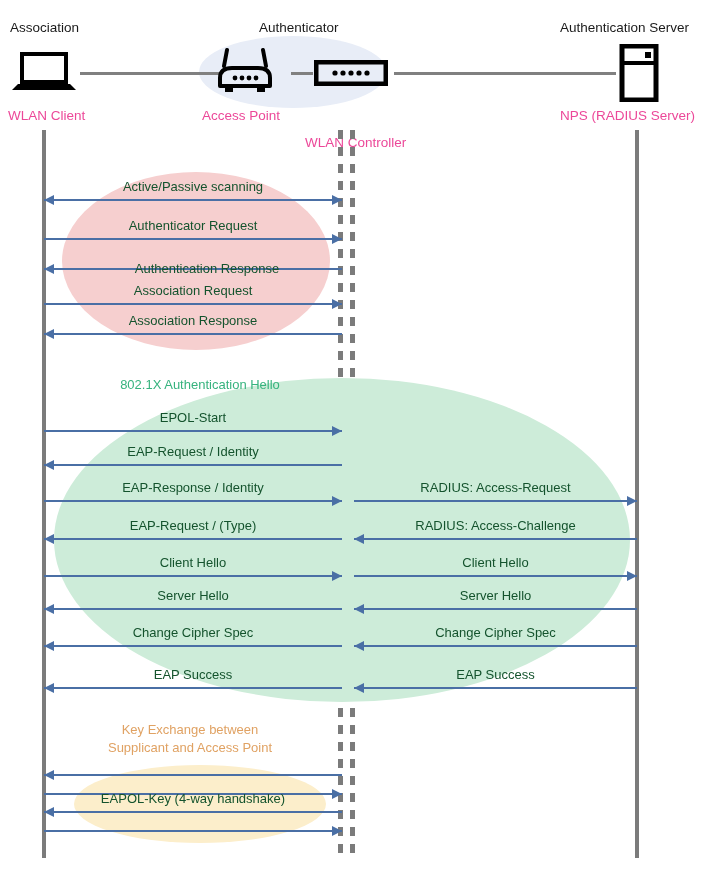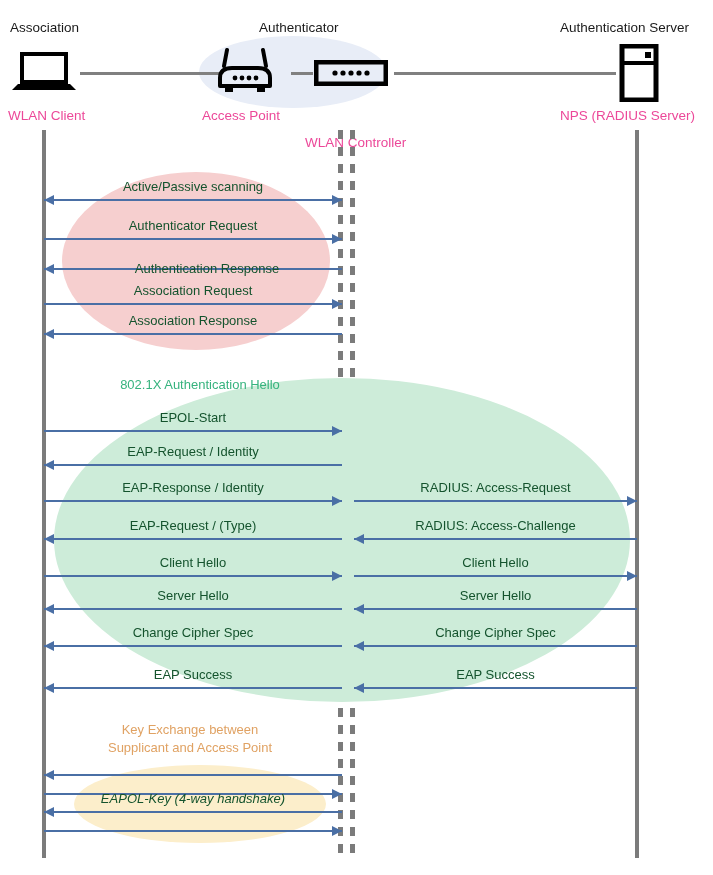--- a/index.html
+++ b/index.html
@@ -258,21 +258,21 @@
         <div class="msg-line" style="width: 298px;"></div>
         <div class="head head-left" style="left: 0px;"></div>
       </div>
       <div class="msg" style="left: 44px; top: 793px; width: 298px;">
         <div class="msg-line" style="width: 298px;"></div>
         <div class="head head-right" style="left: 288px;"></div>
       </div>
       <div class="msg" style="left: 44px; top: 811px; width: 298px;">
         <div class="msg-line" style="width: 298px;"></div>
         <div class="head head-left" style="left: 0px;"></div>
-        <div class="msg-label" style="left: 149px; top: -20px; font-style: italic;">EAPOL-Key (4-way handshake)</div>
+        <div class="msg-label" style="left: 149px; top: -20px;">EAPOL-Key (4-way handshake)</div>
       </div>
       <div class="msg" style="left: 44px; top: 830px; width: 298px;">
         <div class="msg-line" style="width: 298px;"></div>
         <div class="head head-right" style="left: 288px;"></div>
       </div>
     </div>
   <div id="messages-right-layer">
       <div class="msg" style="left: 354px; top: 500px; width: 283px;">
         <div class="msg-line" style="width: 283px;"></div>
         <div class="head head-right" style="left: 273px;"></div>

